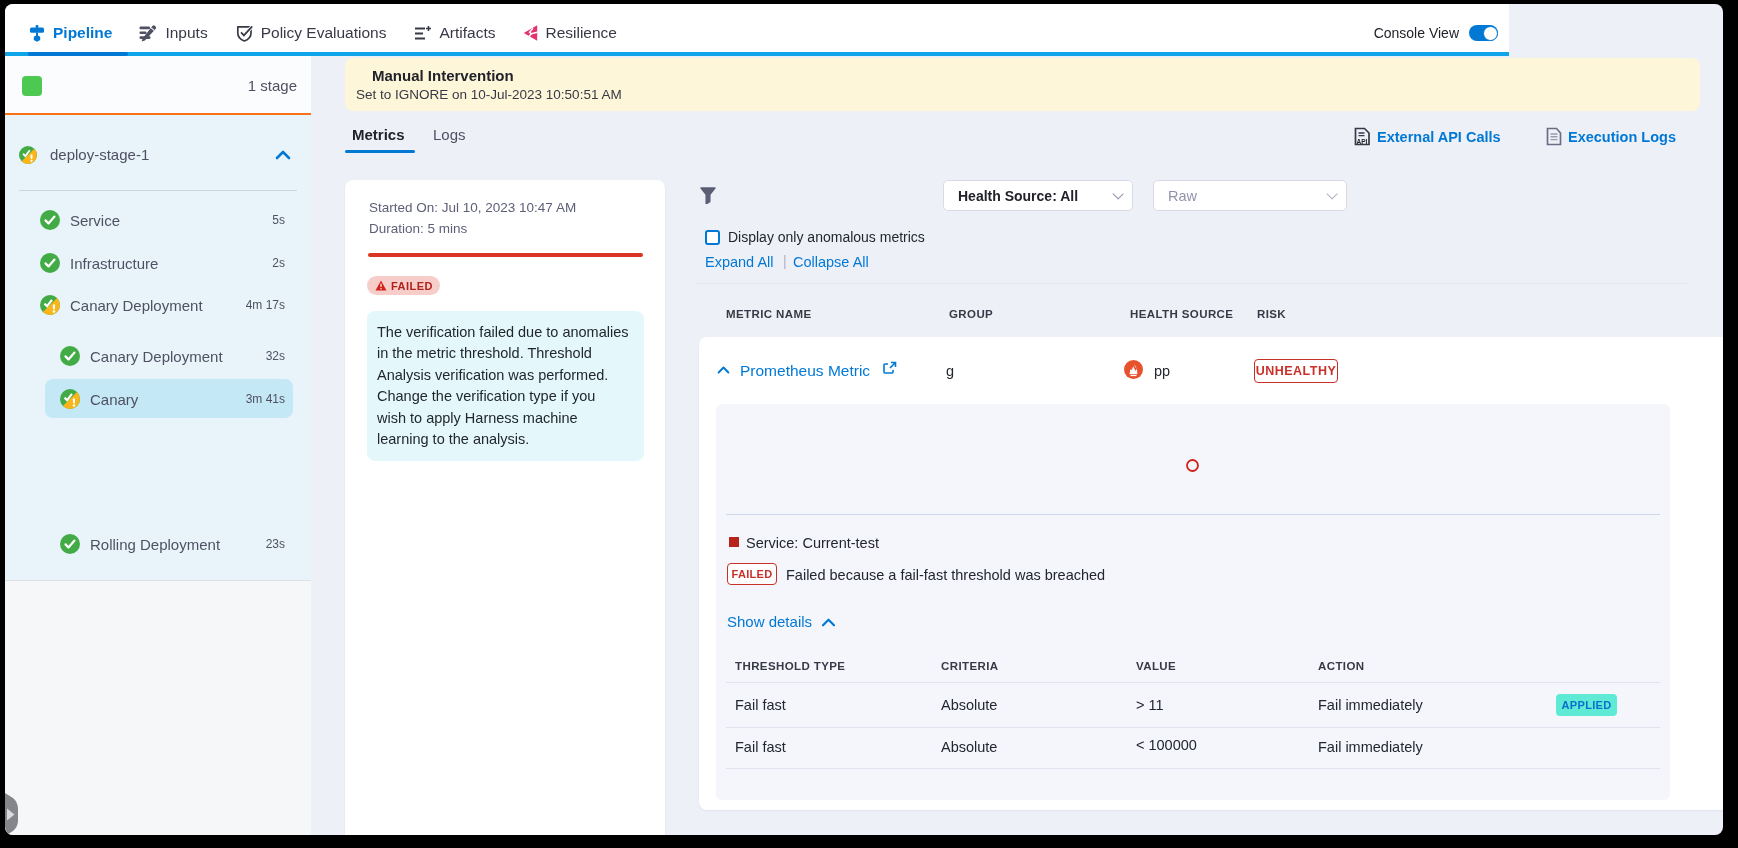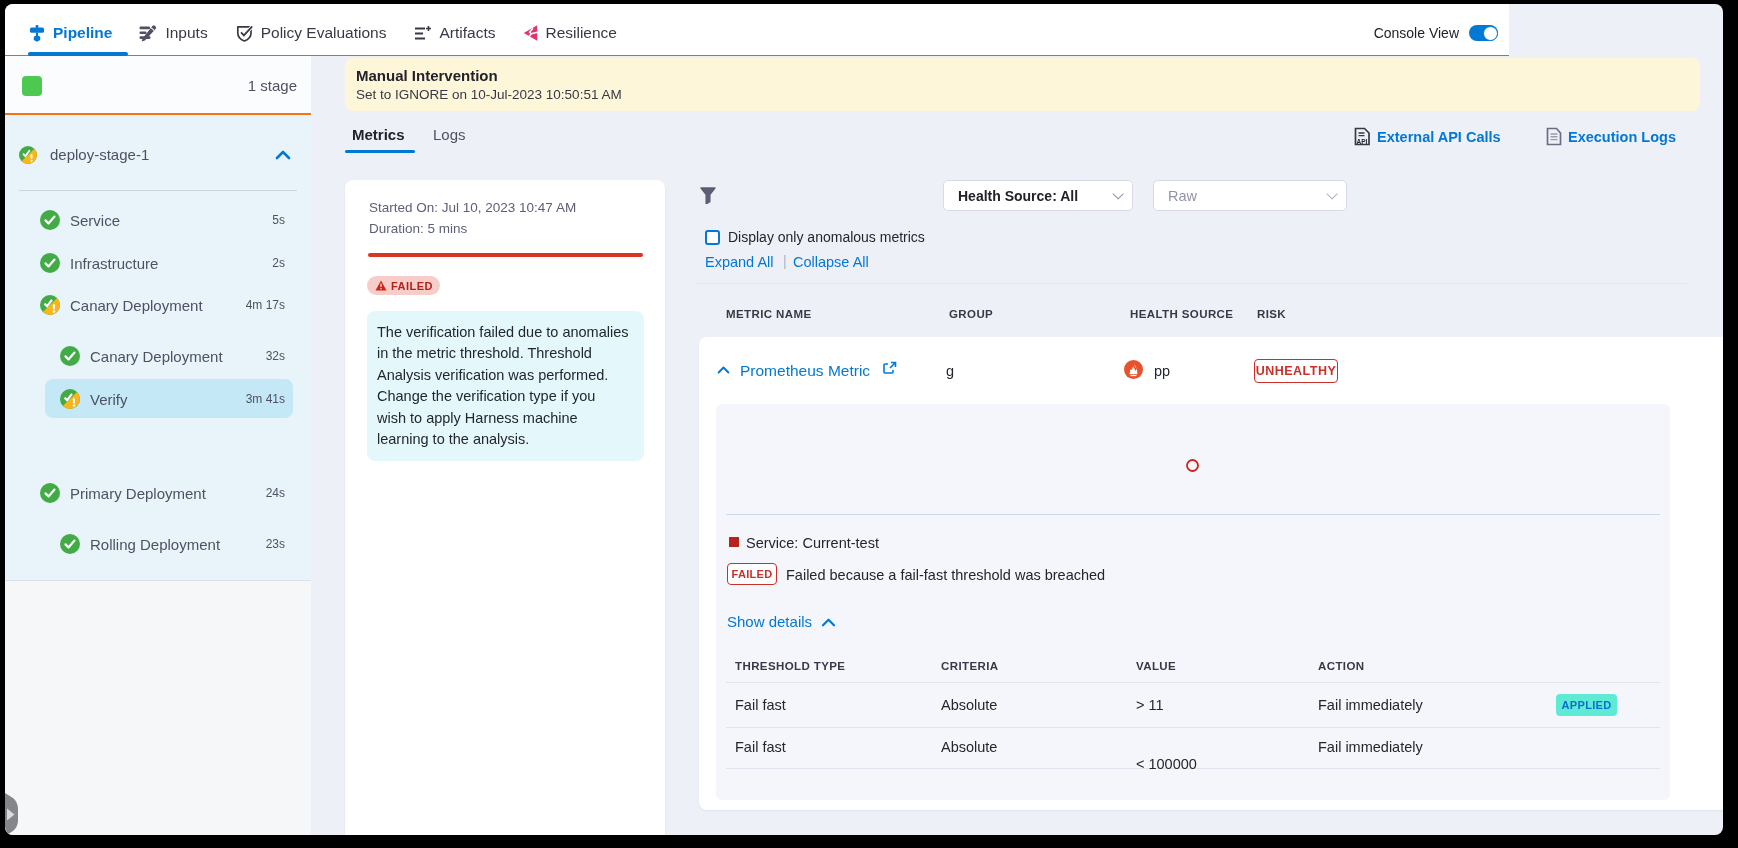--- a/index.html
+++ b/index.html
@@ -1,41 +1,41 @@
 <!DOCTYPE html>
 <html><head>
 <meta charset="utf-8">
 <style>
 * { margin:0; padding:0; box-sizing:border-box; }
 html,body { width:1738px; height:848px; background:#000; overflow:hidden; }
 body { font-family:"Liberation Sans", sans-serif; }
 #app { position:absolute; left:5px; top:4px; width:1718px; height:831px; background:#eef0f8; border-radius:8px; overflow:hidden; }
 .abs { position:absolute; }
 
-#nav { position:absolute; left:0; top:0; width:1504px; height:52px; background:#fff; border-bottom:1px solid #0ea5e9; }
+#nav { position:absolute; left:0; top:0; width:1504px; height:52px; background:#fff; border-bottom:4px solid #0ea5e9; }
 .navitems { position:absolute; left:23px; top:3px; height:52px; display:flex; align-items:center; gap:27px; }
 .navitem { display:flex; align-items:center; gap:7px; font-size:15.5px; color:#383946; }
 .navitem.active { color:#0278d5; font-weight:bold; }
 #navuline { position:absolute; left:23px; top:48px; width:100px; height:3.5px; background:#0278d5; border-radius:3px; }
 #consoleview { position:absolute; right:11px; top:3px; height:52px; display:flex; align-items:center; gap:10px; font-size:14px; color:#22222a; }
 .toggle { width:29px; height:16px; background:#0278d5; border-radius:9px; position:relative; }
 .toggle::after { content:""; position:absolute; right:0px; top:0.5px; width:15px; height:15px; background:#fff; border-radius:50%; border:1px solid #0278d5; box-sizing:border-box; }
 
 #sidebar { position:absolute; left:0; top:52px; width:306px; height:779px; background:#f6f7f9; }
 #sb-head { position:absolute; left:0; top:0; width:306px; height:59px; background:#fbfcfd; border-bottom:2px solid #f97316; }
 #sb-tree { position:absolute; left:0; top:59px; width:306px; height:466px; background:#e8f4fa; border-bottom:1px solid #dfe1e9; }
 .sb-row { position:absolute; height:40px; display:flex; align-items:center; }
 .sb-name { font-size:15px; color:#4f5162; }
 .sb-time { position:absolute; right:26px; font-size:12px; color:#4f5162; top:50%; transform:translateY(-50%); }
 .hl { position:absolute; left:40px; top:264px; width:248px; height:39px; background:#c5e8f6; border-radius:8px; }
 .sep { position:absolute; background:#ccd4de; height:1px; }
 
 #main { position:absolute; left:306px; top:52px; width:1412px; height:779px; }
 #banner { position:absolute; left:34px; top:2px; width:1355px; height:53px; background:#fdf6d9; border-radius:8px; padding:9px 11px; }
-#banner b { font-size:15px; color:#22222a; }
+#banner b { font-size:15px; color:#22222a;margin-left:16px; }
 #banner div { font-size:13.5px; color:#383946; margin-top:2px; }
 .tab { position:absolute; font-size:15px; top:70px; }
 #tab-metrics { left:41px; color:#22222a; font-weight:bold; }
 #tab-logs { left:122px; color:#4f5162; }
 #tabuline { position:absolute; left:34px; top:94px; width:70px; height:3px; background:#0278d5; border-radius:2px; }
 .hlink { position:absolute; top:71px; font-size:14.5px; font-weight:bold; color:#0278d5; display:flex; align-items:center; gap:6px; }
 
 #dcard { position:absolute; left:34px; top:124px; width:320px; height:655px; background:#fff; border-radius:8px 8px 0 0; box-shadow:0 1px 2px rgba(40,41,61,.08); }
 .gtxt { font-size:13.5px; color:#5e6078; }
 #redbar { position:absolute; left:23px; top:73px; width:275px; height:4px; background:#da3425; border-radius:2px; }
@@ -178,30 +178,22 @@
           <div class="sb-time">32s</div>
         </div>
       <div class="sb-row" style="left:0;top:264px;width:306px;">
           <svg class="abs" style="left:55px;top:10px;" width="20" height="20" viewBox="0 0 20 20">
             <circle cx="10" cy="10" r="10" fill="#42ab45"></circle>
             <path d="M17.07 2.93 A10 10 0 0 1 2.93 17.07 Z" fill="#fcb519"></path>
             <path d="M4.5 8.6 l2.6 2.6 L12 4.8" stroke="#fff" stroke-width="2.2" fill="none"></path>
             <rect x="12.9" y="9.2" width="2.1" height="5.2" rx="1" fill="#fff"></rect>
             <circle cx="13.95" cy="16.4" r="1.25" fill="#fff"></circle>
           </svg>
-          <div class="sb-name" style="position:absolute;left:85px;top:12px;">Verify</div>
+          <div class="sb-name" style="position:absolute;left:85px;top:12px;">Canary</div>
           <div class="sb-time">3m 41s</div>
-        </div>
-      <div class="sb-row" style="left:0;top:358px;width:306px;">
-          <svg class="abs" style="left:35px;top:10px;" width="20" height="20" viewBox="0 0 20 20">
-            <circle cx="10" cy="10" r="10" fill="#42ab45"></circle>
-            <path d="M5.5 10.4 l3 3 L14.5 6.6" stroke="#fff" stroke-width="2.2" fill="none" stroke-linecap="round" stroke-linejoin="round"></path>
-          </svg>
-          <div class="sb-name" style="position:absolute;left:65px;top:12px;">Primary Deployment</div>
-          <div class="sb-time">24s</div>
         </div>
       <div class="sb-row" style="left:0;top:409px;width:306px;">
           <svg class="abs" style="left:55px;top:10px;" width="20" height="20" viewBox="0 0 20 20">
             <circle cx="10" cy="10" r="10" fill="#42ab45"></circle>
             <path d="M5.5 10.4 l3 3 L14.5 6.6" stroke="#fff" stroke-width="2.2" fill="none" stroke-linecap="round" stroke-linejoin="round"></path>
           </svg>
           <div class="sb-name" style="position:absolute;left:85px;top:12px;">Rolling Deployment</div>
           <div class="sb-time">23s</div>
         </div>
     </div>
@@ -305,18 +297,18 @@
         <div class="tline" style="top:278px;"></div>
         <div class="tline" style="top:323px;"></div>
         <div class="tline" style="top:364px;"></div>
         <div class="cell" style="left:19px;top:293px;">Fail fast</div>
         <div class="cell" style="left:225px;top:293px;">Absolute</div>
         <div class="cell" style="left:420px;top:293px;">&gt; 11</div>
         <div class="cell" style="left:602px;top:293px;">Fail immediately</div>
         <div class="abs" style="left:840px;top:290px;width:61px;height:22px;background:#5eead4;border-radius:4px;display:flex;align-items:center;justify-content:center;font-size:11px;font-weight:bold;color:#0b6fd0;letter-spacing:.3px;">APPLIED</div>
         <div class="cell" style="left:19px;top:335px;">Fail fast</div>
         <div class="cell" style="left:225px;top:335px;">Absolute</div>
-        <div class="cell" style="left:420px;top:352px;">&lt; 100000</div>
+        <div class="cell" style="left:420px;top:333px;">&lt; 100000</div>
         <div class="cell" style="left:602px;top:335px;">Fail immediately</div>
       </div>
     </div>
   </div>
 </div>
 
 </body></html>

